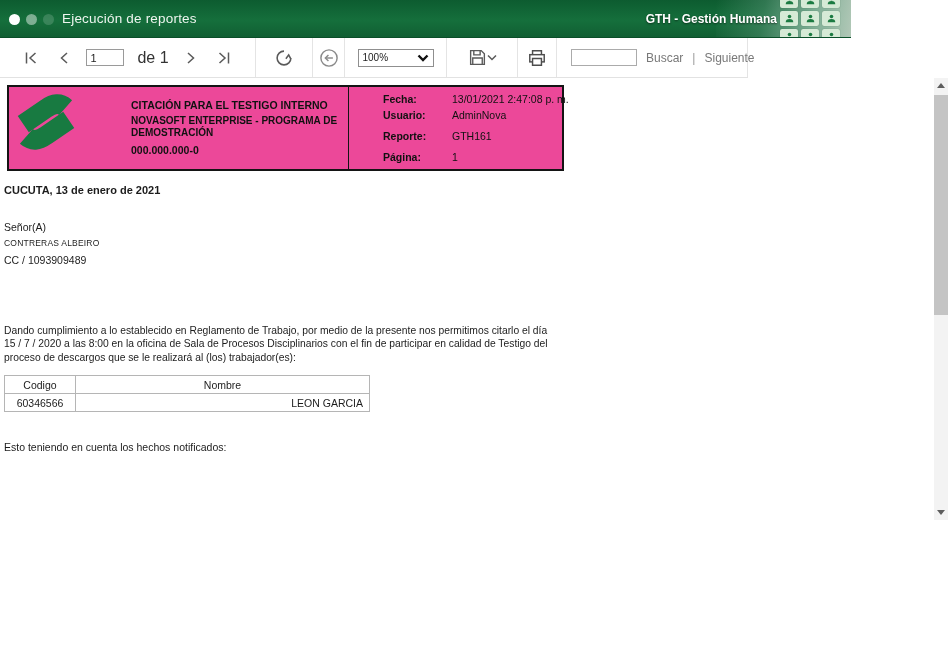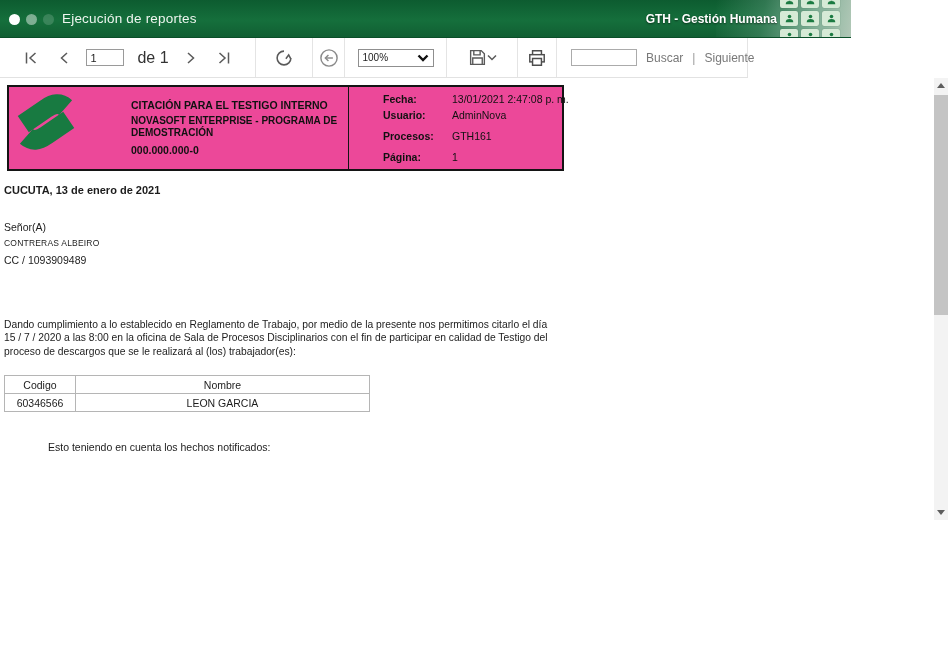--- a/index.html
+++ b/index.html
@@ -71,30 +71,30 @@
   .hdr-field .fl { position:absolute; left:0; font-weight:bold; white-space:nowrap; }
   .hdr-field .fv { position:absolute; left:69px; white-space:nowrap; }
   .f0 { left:374px; top:6px; }  .f1 { left:374px; top:22px; }
   .f2 { left:374px; top:43px; } .f3 { left:374px; top:64px; }
 
   .doc-text { position:absolute; left:4px; color:#1c1c1c; }
   .city-date { top:106px; font-size:11px; font-weight:bold; }
   .salutation { top:143px; font-size:10.5px; }
   .recipient { top:160px; font-size:8.5px; letter-spacing:.2px; }
   .recipient-id { top:176px; font-size:10.5px; }
-  .body-par { top:240px; width:552px; font-size:10.3px; line-height:13.3px; }
-  .facts-intro { top:363px; font-size:10.5px;margin-left:44px; }
+  .body-par { top:246px; width:552px; font-size:10.3px; line-height:13.3px; }
+  .facts-intro { top:363px; font-size:10.5px; }
   .facts-bold { top:399px; width:545px; font-size:10.3px; font-weight:bold; line-height:12.5px; }
 
   .cit-table { position:absolute; left:4px; top:297px; width:366px;
                border-collapse:collapse; font-size:10.5px; color:#1c1c1c; }
   .cit-table th, .cit-table td { border:1px solid #b5b5b5; height:18px; padding:0 6px; }
   .cit-table th { font-weight:normal; text-align:center; }
   .cit-table td.c1 { width:71px; text-align:center; }
-  .cit-table td.c2 { text-align:center; }
+  .cit-table td.c2 { text-align:right; }
 
   
   .vscroll { position:absolute; right:2px; top:78px; width:14px; height:442px;
              background:#f3f3f3; }
   .sb-btn { position:absolute; left:0; width:14px; height:15px; background:#f3f3f3;
             display:flex; align-items:center; justify-content:center; cursor:pointer; }
   .sb-up { top:0; } .sb-down { bottom:0; }
   .tri-up { width:0; height:0; border-left:4px solid transparent;
             border-right:4px solid transparent; border-bottom:5px solid #5e5e5e; }
   .tri-down { width:0; height:0; border-left:4px solid transparent;
@@ -278,21 +278,21 @@
     </div>
     <div class="hdr-field f0">
       <span class="fl">Fecha:</span>
       <span class="fv">13/01/2021 2:47:08 p. m.</span>
     </div>
     <div class="hdr-field f1">
       <span class="fl">Usuario:</span>
       <span class="fv">AdminNova</span>
     </div>
     <div class="hdr-field f2">
-      <span class="fl">Procesos:</span>
+      <span class="fl">Reporte:</span>
       <span class="fv">GTH161</span>
     </div>
     <div class="hdr-field f3">
       <span class="fl">Página:</span>
       <span class="fv">1</span>
     </div>
   </div>
 
   <div class="doc-text city-date">CUCUTA, 13 de enero de 2021</div>
   <div class="doc-text salutation">Señor(A)</div>

